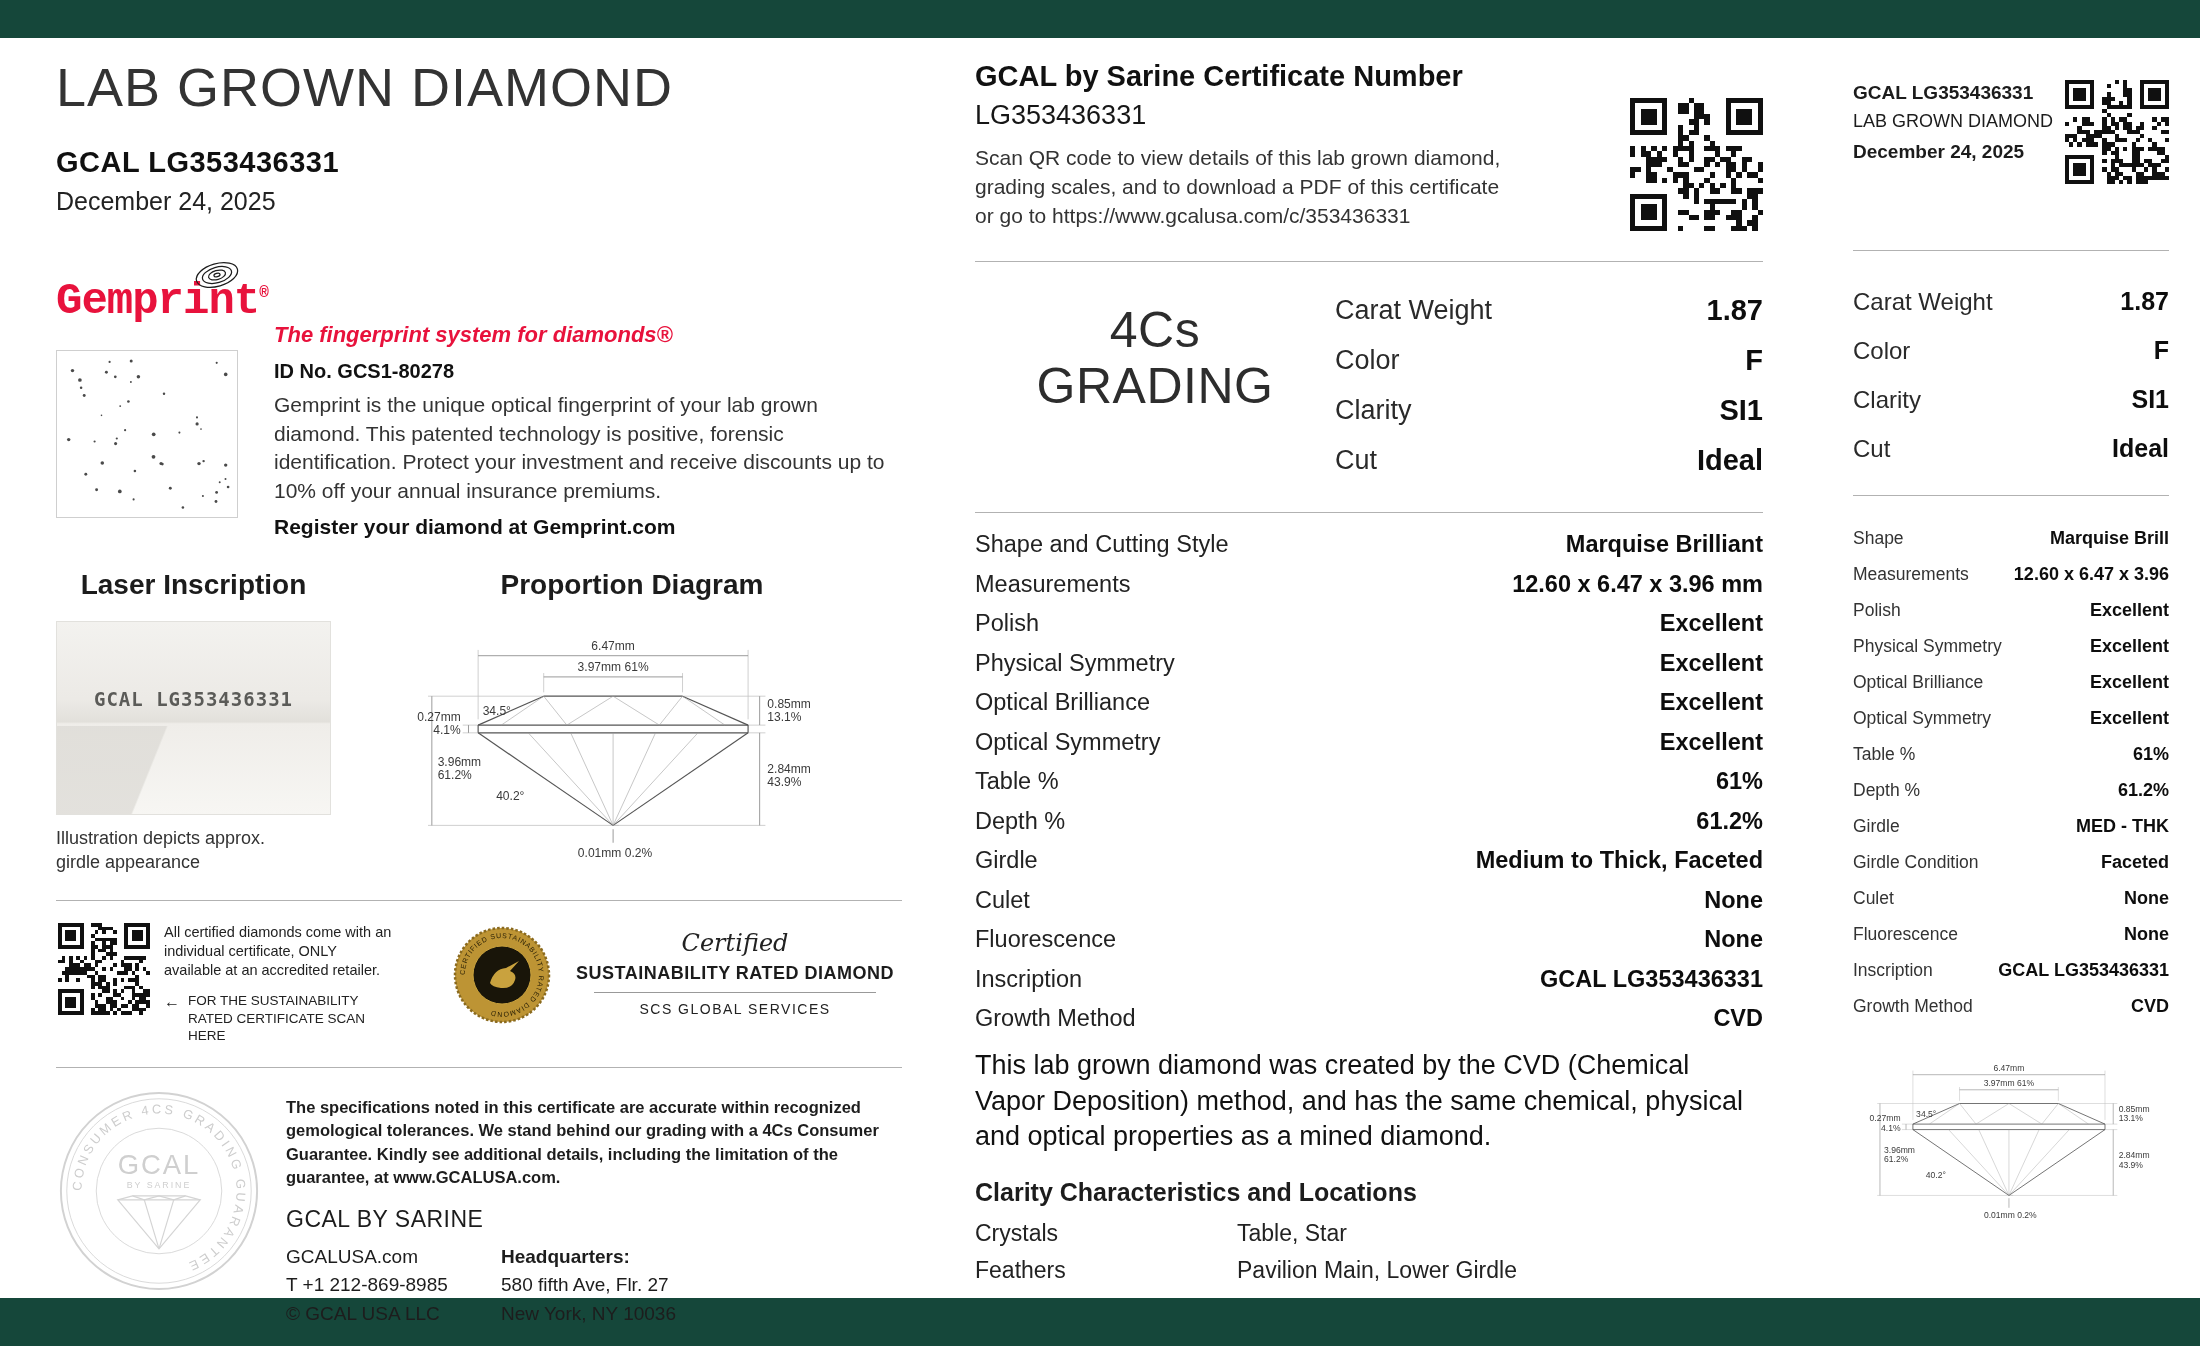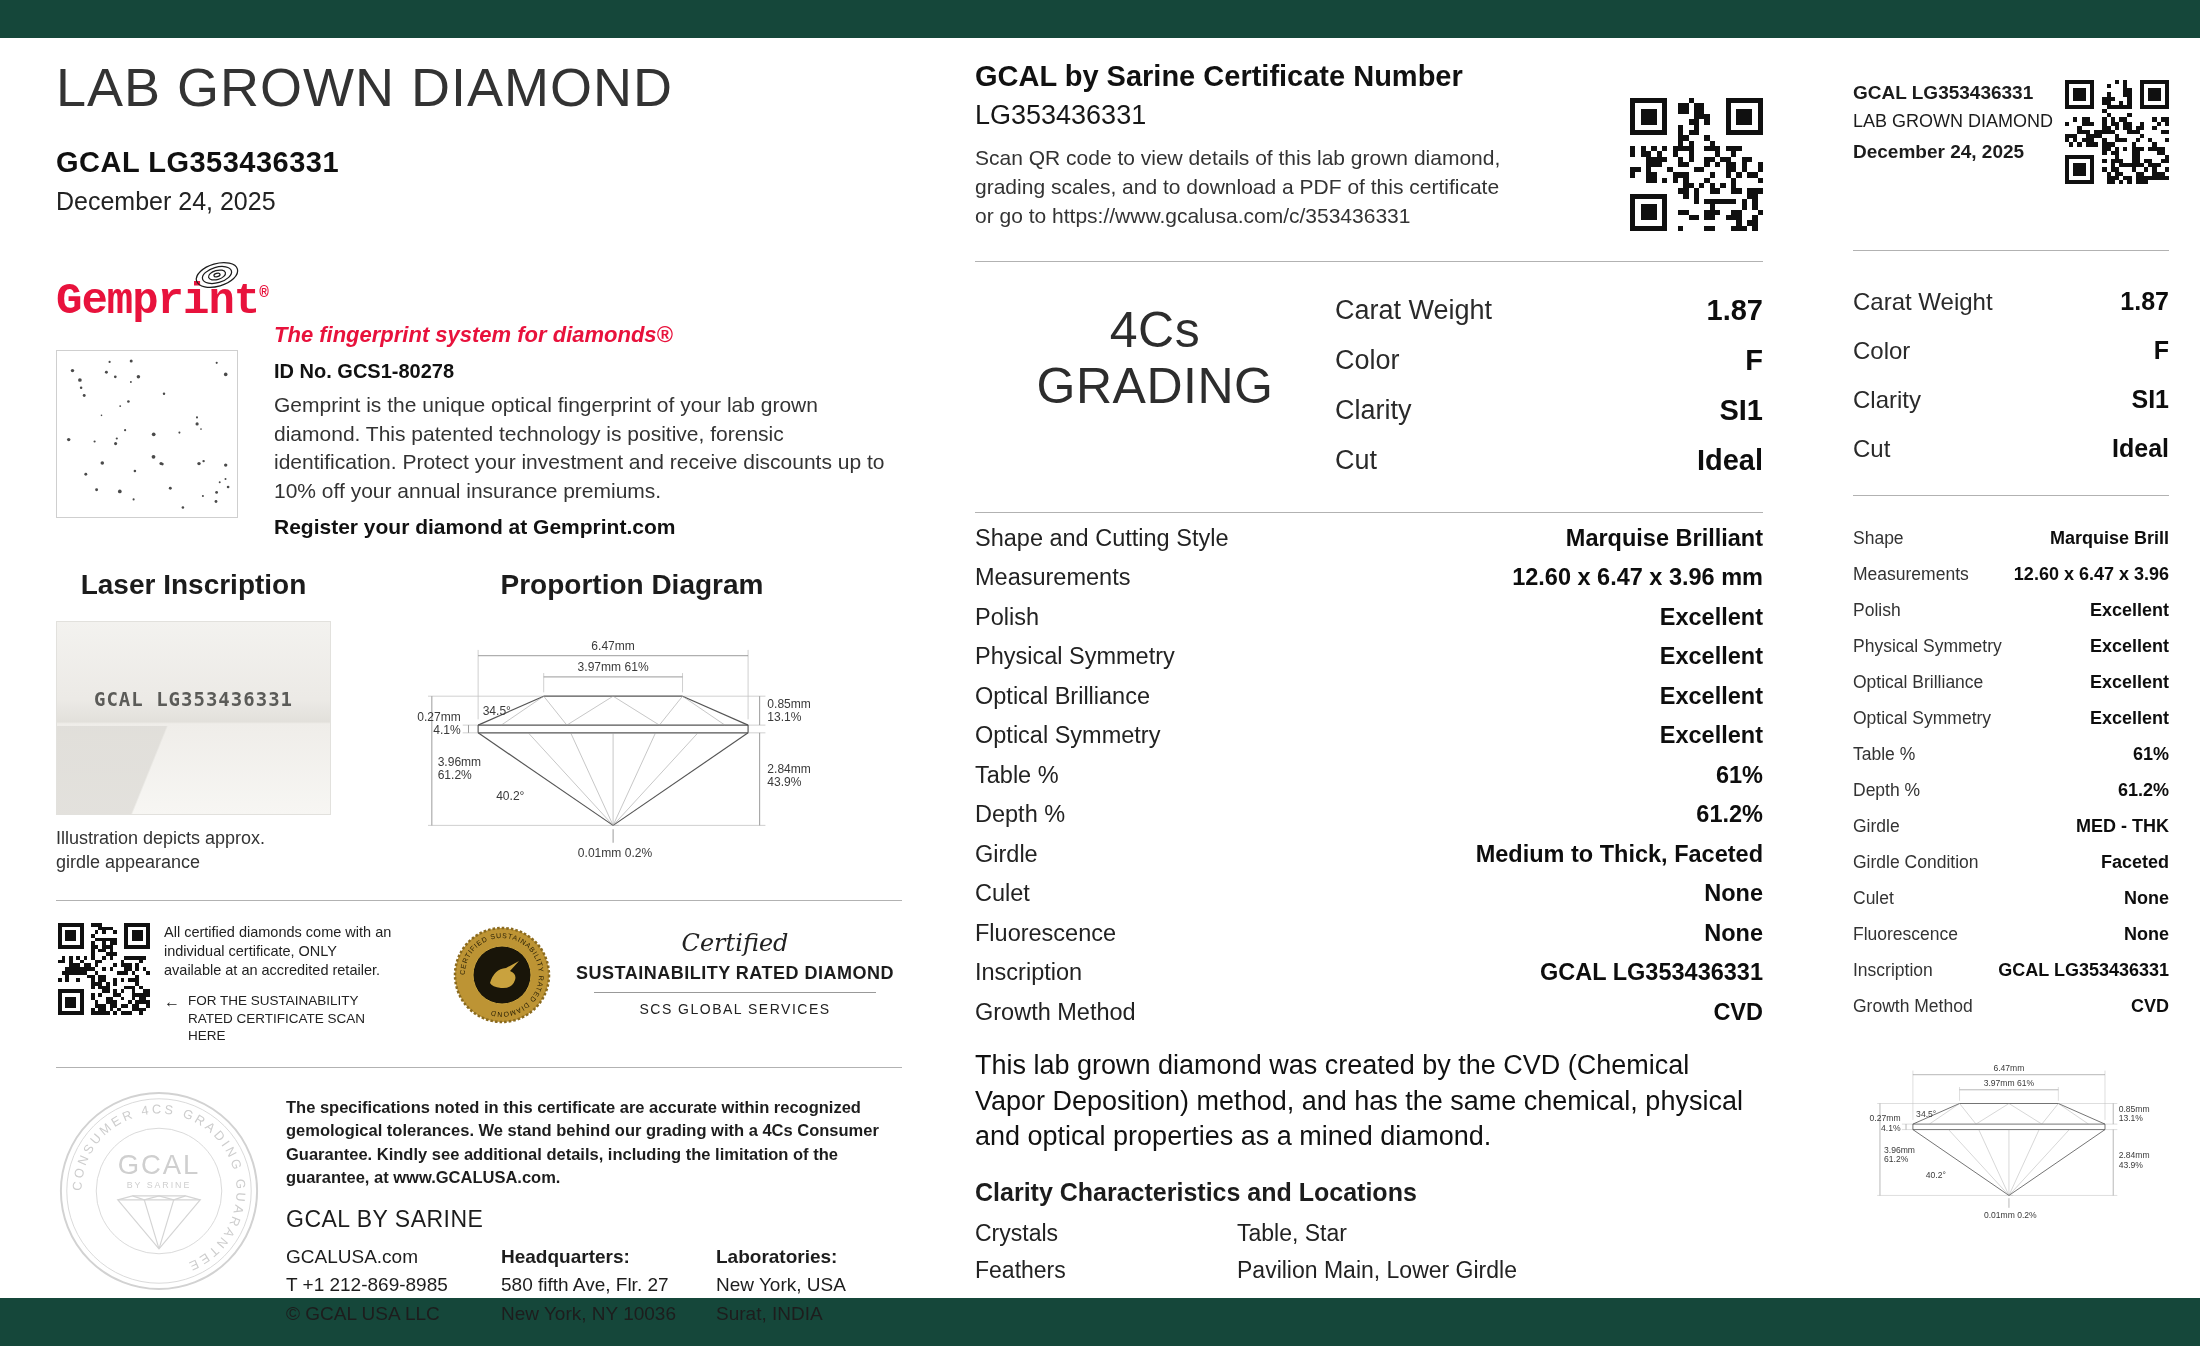--- a/index.html
+++ b/index.html
@@ -92,21 +92,21 @@
 
   .grading { display:flex; padding:24px 0 26px; }
   .g-title { width:360px; flex:none; text-align:center; padding-top:16px; color:#2d2d2d; }
   .g-line { font-size:50px; line-height:1.12; letter-spacing:.5px; }
   .g-rows { flex:1; display:flex; flex-direction:column; justify-content:center; }
   .g-row { display:flex; justify-content:space-between; align-items:center; height:50px; }
   .g-row .lbl { font-size:27px; color:#2a2a2a; }
   .g-row .val { font-size:29px; font-weight:700; color:#0d0d0d; }
 
   .specs { padding-top:12px; }
-  .spec-row { display:flex; justify-content:space-between; align-items:flex-start; height:39.5px; }
+  .spec-row { display:flex; justify-content:space-between; align-items:center; height:39.5px; }
   .spec-row .lbl { font-size:23.5px; color:#222; }
   .spec-row .val { font-size:23.5px; font-weight:700; color:#0d0d0d; }
 
   .cvd { margin-top:10px; font-size:27px; line-height:1.3; color:#111; }
   .clarity-title { margin-top:24px; font-size:25px; font-weight:700; }
   .clar-rows { margin-top:8px; }
   .clar-row { display:flex; align-items:center; height:37px; }
   .clar-row .lbl { width:262px; flex:none; font-size:23px; color:#222; }
   .clar-row .val { font-size:23px; color:#222; }
 
@@ -541,25 +541,20 @@
         <div class="c1">
           <div>GCALUSA.com</div>
           <div>T +1 212-869-8985</div>
           <div>© GCAL USA LLC</div>
         </div>
         <div class="c2">
           <div class="lab">Headquarters:</div>
           <div>580 fifth Ave, Flr. 27</div>
           <div>New York, NY 10036</div>
         </div>
-        <div class="c3">
-          <div class="lab">Laboratories:</div>
-          <div>New York, USA</div>
-          <div>Surat, INDIA</div>
-        </div>
       </div>
     </div>
   </div>
 </div>
 
 <div class="col col-mid">
   <div class="mid-head">
     <div>
       <div class="mh-title">GCAL by Sarine Certificate Number</div>
       <div class="mh-number">LG353436331</div>

